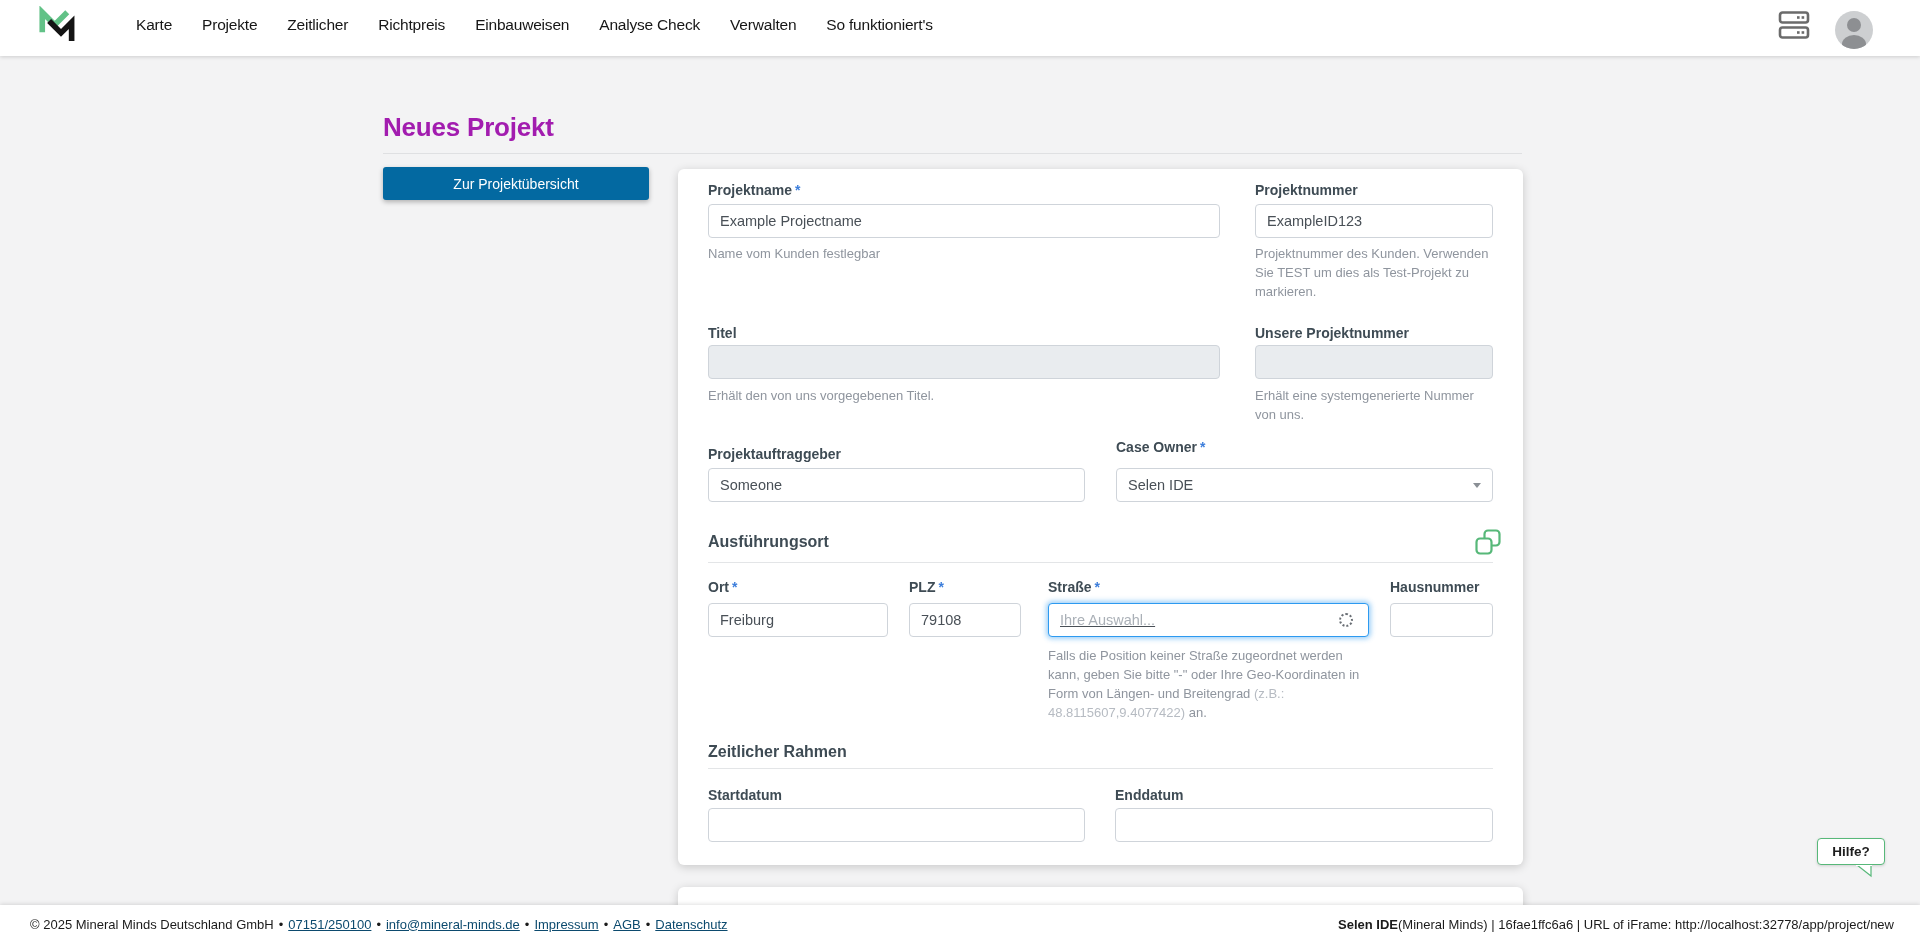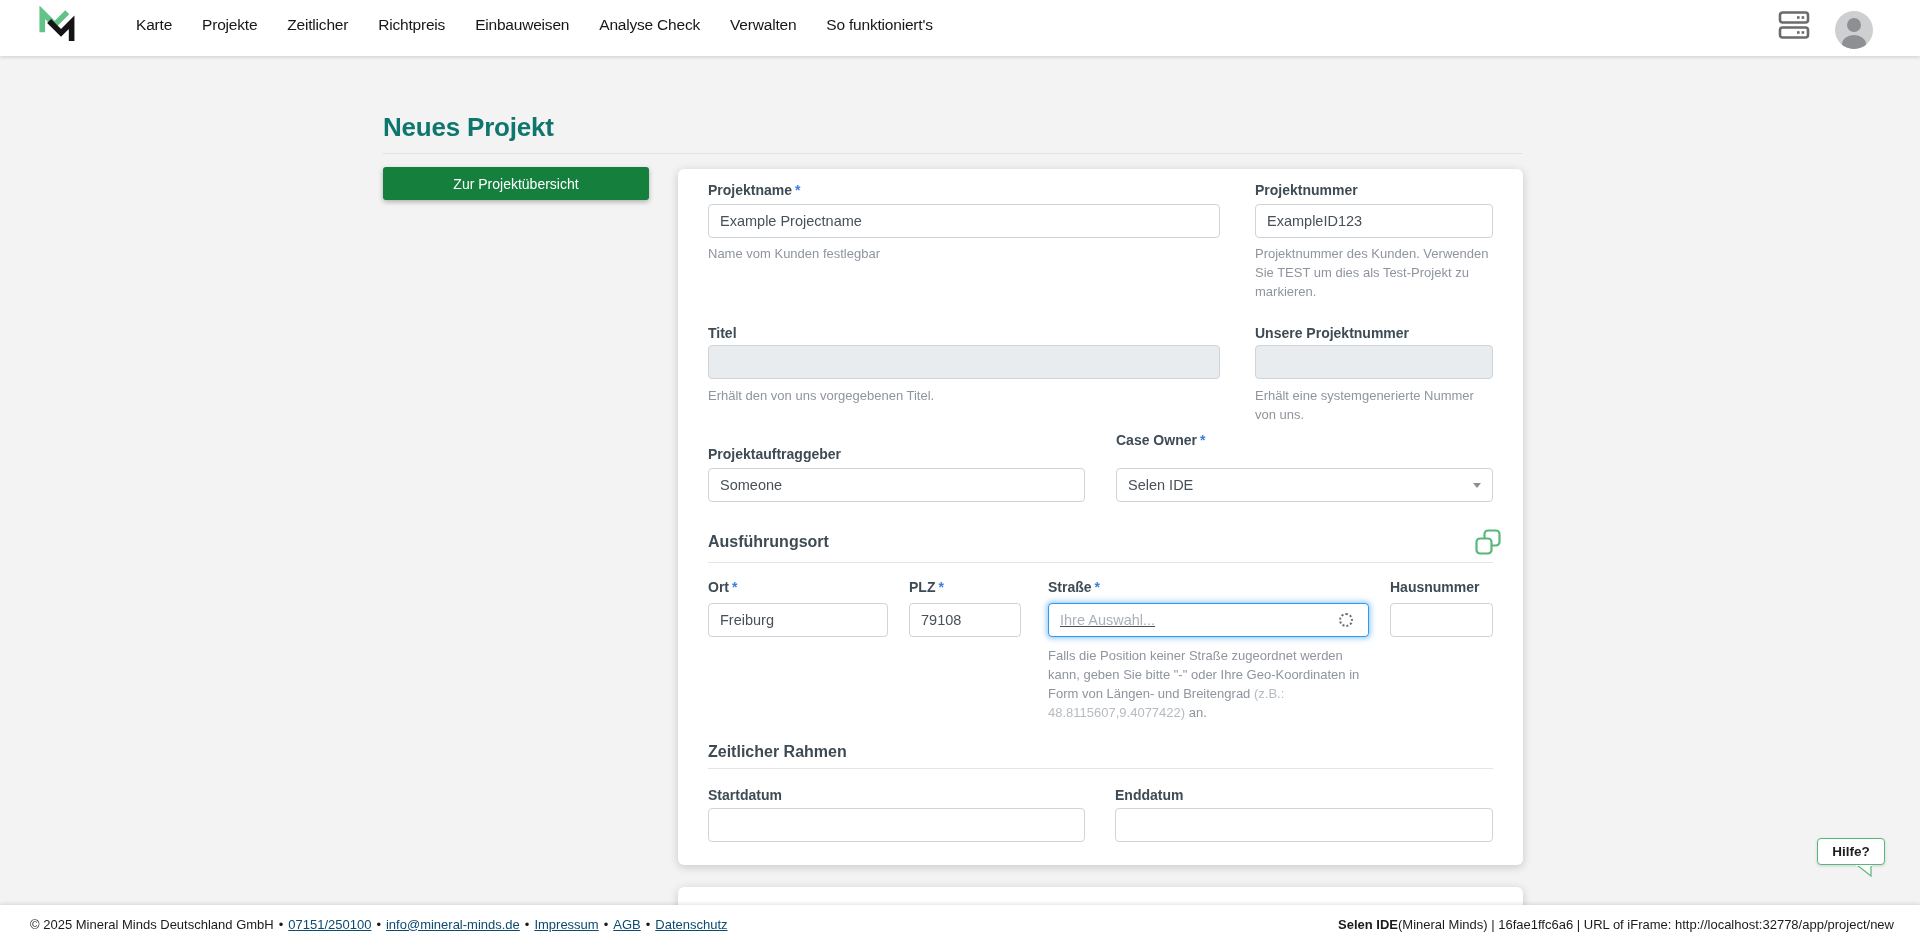--- a/index.html
+++ b/index.html
@@ -32,26 +32,26 @@
   .avatar {
     position:absolute; left:1835px; top:11px; width:38px; height:38px; border-radius:50%;
     background:#cdcfd1; overflow:hidden; cursor:pointer;
   }
   .avatar .head { position:absolute; left:12px; top:7px; width:14px; height:14px; border-radius:50%; background:#8d8f92; }
   .avatar .body { position:absolute; left:7px; top:24px; width:24px; height:18px; border-radius:50% 50% 0 0; background:#8d8f92; }
 
   
   .page-title {
     position:absolute; left:383px; top:112px;
-    font-size:26px; font-weight:700; color:#0f766e; letter-spacing:-0.2px;
+    font-size:26px; font-weight:700; color:#a21caf; letter-spacing:-0.2px;
   }
   .title-divider { position:absolute; left:383px; top:153px; width:1139px; height:1px; background:#dfe0e2; }
   .back-button {
     position:absolute; left:383px; top:167px; width:266px; height:33px;
-    background:#15803d; border:none; border-radius:3px; color:#ffffff;
+    background:#0369a1; border:none; border-radius:3px; color:#ffffff;
     font-family:"Liberation Sans", sans-serif; font-size:14px;
     box-shadow:0 2px 5px rgba(0,0,0,.28); cursor:pointer;
     display:flex; align-items:center; justify-content:center;
   }
 
   
   .card {
     position:absolute; left:678px; top:169px; width:845px; height:696px;
     background:#ffffff; border-radius:6px; box-shadow:0 2px 10px rgba(0,0,0,.18);
   }
@@ -165,21 +165,21 @@
     <input class="tinput disabled" style="left: 30px; top: 176px; width: 512px;" disabled="">
     <div class="helper" style="left:30px; top:217px; width:512px;">Erhält den von uns vorgegebenen Titel.</div>
 
     <div class="field-label" style="left:577px; top:156px;">Unsere Projektnummer</div>
     <input class="tinput disabled" style="left: 577px; top: 176px; width: 238px;" disabled="">
     <div class="helper" style="left:577px; top:217px; width:238px;">Erhält eine systemgenerierte Nummer von uns.</div>
 
     <div class="field-label" style="left:30px; top:277px;">Projektauftraggeber</div>
     <input class="tinput" style="left: 30px; top: 299px; width: 377px;" value="Someone">
 
-    <div class="field-label" style="left:438px; top:263px;">
+    <div class="field-label" style="left:438px; top:270px;">
       <span>Case Owner</span><span class="req">*</span>
     </div>
     <div class="select" style="left:438px; top:299px; width:377px;">
       <span>Selen IDE</span>
       <span class="caret"></span>
     </div>
 
     <div class="section-title" style="left:30px; top:364px;">Ausführungsort</div>
     <svg class="copy-icon" style="left:797px; top:360px;" width="27" height="27" viewBox="0 0 27 27">
       <rect x="9.5" y="1.5" width="15" height="15" rx="3.5" fill="none" stroke="#57b879" stroke-width="2.2"></rect>

